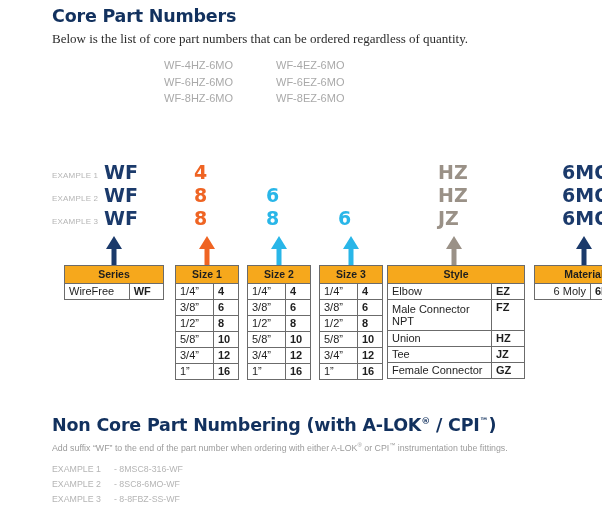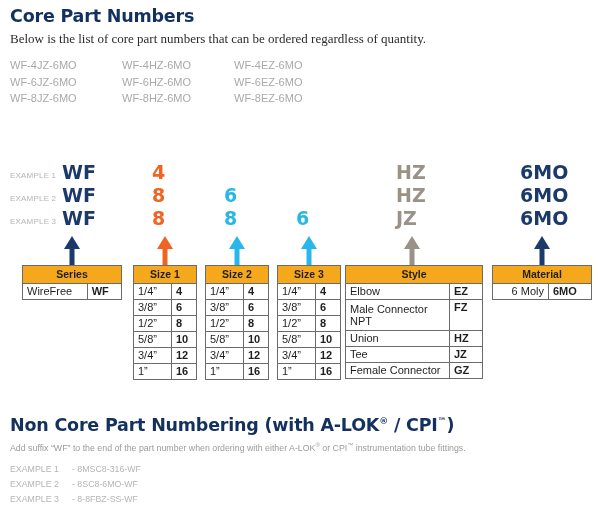--- a/index.html
+++ b/index.html
@@ -7,21 +7,21 @@
     padding: 0;
     background: #ffffff;
   }
   body {
     width: 602px;
     height: 511px;
     position: relative;
     font-family: "Liberation Sans", sans-serif;
     overflow: hidden;
   }
-  .page { position: relative; width: 554px; height: 511px; }
+  .page { position: relative; width: 554px; height: 511px; margin-left: 42px; }
 
   
   .h1 {
     position: absolute;
     font-family: "DejaVu Sans", sans-serif;
     font-weight: bold;
     font-size: 17.5px;
     color: #12315e;
     letter-spacing: -0.2px;
     white-space: nowrap;
@@ -114,25 +114,20 @@
 </style>
 </head>
 <body>
 
 <div class="page">
 
   <div class="h1" style="left:10px; top:6px;">Core Part Numbers</div>
 
   <div class="lead" style="left:10px; top:31px;">Below is the list of core part numbers that can be ordered regardless of quantity.</div>
 
-  <div class="core-col" style="left:10px; top:57px;">
-    <div class="core-item">WF-4JZ-6MO</div>
-    <div class="core-item">WF-6JZ-6MO</div>
-    <div class="core-item">WF-8JZ-6MO</div>
-  </div>
   <div class="core-col" style="left:122px; top:57px;">
     <div class="core-item">WF-4HZ-6MO</div>
     <div class="core-item">WF-6HZ-6MO</div>
     <div class="core-item">WF-8HZ-6MO</div>
   </div>
   <div class="core-col" style="left:234px; top:57px;">
     <div class="core-item">WF-4EZ-6MO</div>
     <div class="core-item">WF-6EZ-6MO</div>
     <div class="core-item">WF-8EZ-6MO</div>
   </div>

